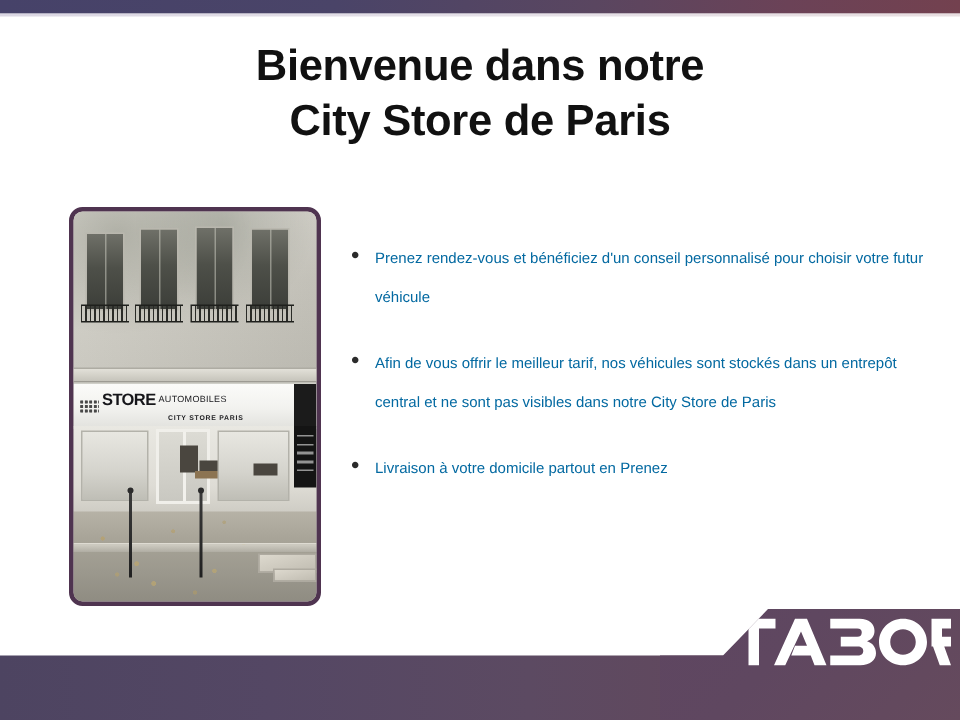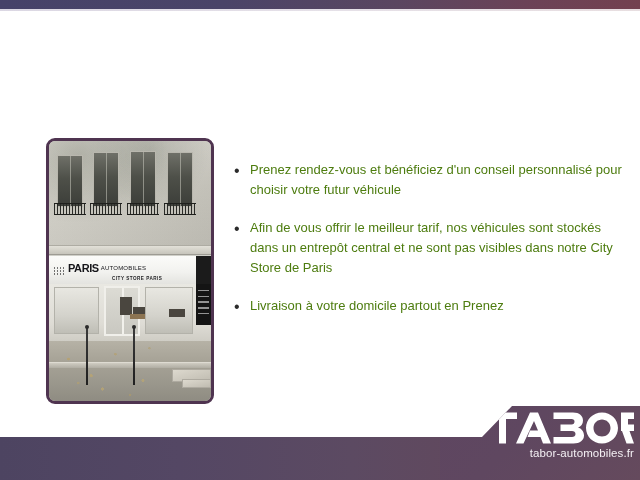--- a/index.html
+++ b/index.html
@@ -301,23 +301,23 @@
   .bullet-marker {
     flex: 0 0 auto;
     width: 16px;
     font-size: 16px;
     line-height: 22px;
     color: #2b2b2b;
     text-align: left;
   }
   .bullet-text {
     flex: 1 1 auto;
-    font-size: 13px;
-    line-height: 20px;
-    color: #4d7c0f;
+    font-size: 10px;
+    line-height: 26px;
+    color: #0369a1;
   }
 
   
   #bottom-band {
     position: absolute;
     left: 0;
     top: 437px;
     width: 640px;
     height: 43px;
     background: linear-gradient(to right, #4d4461 0%, #544764 28%, #5c4a62 55%, #63485c 80%, #674859 100%);
@@ -353,20 +353,24 @@
   }
 </style>
 </head>
 <body>
 
 <div id="slide">
 
   <div id="top-bar"></div>
   <div id="top-bar-hairline"></div>
 
+  <div id="title-block">
+    <span class="title-line">Bienvenue dans notre</span>
+    <span class="title-line">City Store de Paris</span>
+  </div>
 
   <div id="photo-frame">
     <div id="photo">
 
       <div class="ph-facade">
         <div class="ph-facade-shade"></div>
 
         <div class="window" style="left:5%;top:12%;width:16%;height:46%;">
             <span class="pane-split"></span>
           </div>
@@ -386,21 +390,21 @@
             <span class="pane-split"></span>
           </div>
         <div class="balcony" style="left:71%;top:54%;width:20%;height:9%;"></div>
 
         <div class="cornice" style="bottom:0;height:7%;"></div>
       </div>
 
       <div class="ph-sign">
         <span class="sign-dots"></span>
         <span class="sign-text">
-          <span class="sign-brand">PARIS</span><span class="sign-sub">AUTOMOBILES</span>
+          <span class="sign-brand">STORE</span><span class="sign-sub">AUTOMOBILES</span>
           <span class="sign-sub2">CITY STORE  PARIS</span>
         </span>
         <span class="sign-right-strip"></span>
       </div>
 
       <div class="ph-shop">
         <div class="shop-glass" style="left:3%;top:6%;width:28%;height:82%;"></div>
 
         <div class="shop-door" style="left:34%;top:3%;width:22%;height:88%;">
           <span class="door-mullion"></span>
@@ -463,16 +467,15 @@
 
         <path d="M84 0 H100 L126 62 H110 L105 49 H79 L84 36 H100 L92 17 L71 62 H56 Z"></path>
 
         <path d="M131 0 H170 C183 0 190 7 190 16 C190 23 186 28 180 30 C187 32 192 38 192 46 C192 55 184 62 171 62 H131 V49 H168 C172 49 175 47 175 43 C175 39 172 37 168 37 H145 V24 H167 C171 24 173 22 173 18 C173 15 171 13 167 13 H131 Z"></path>
 
         <path d="M228 0 C246 0 260 14 260 31 C260 48 246 62 228 62 C210 62 196 48 196 31 C196 14 210 0 228 0 Z M228 14 C219 14 211 21 211 31 C211 41 219 48 228 48 C237 48 245 41 245 31 C245 21 237 14 228 14 Z"></path>
 
         <path d="M266 0 H292 V13 H280 V24 H292 V37 H283 L292 62 H277 L268 37 H266 Z"></path>
       </g>
     </svg>
-    <div id="logo-url">tabor-automobiles.fr</div>
   </div>
 
 </div>
 
 </body></html>

